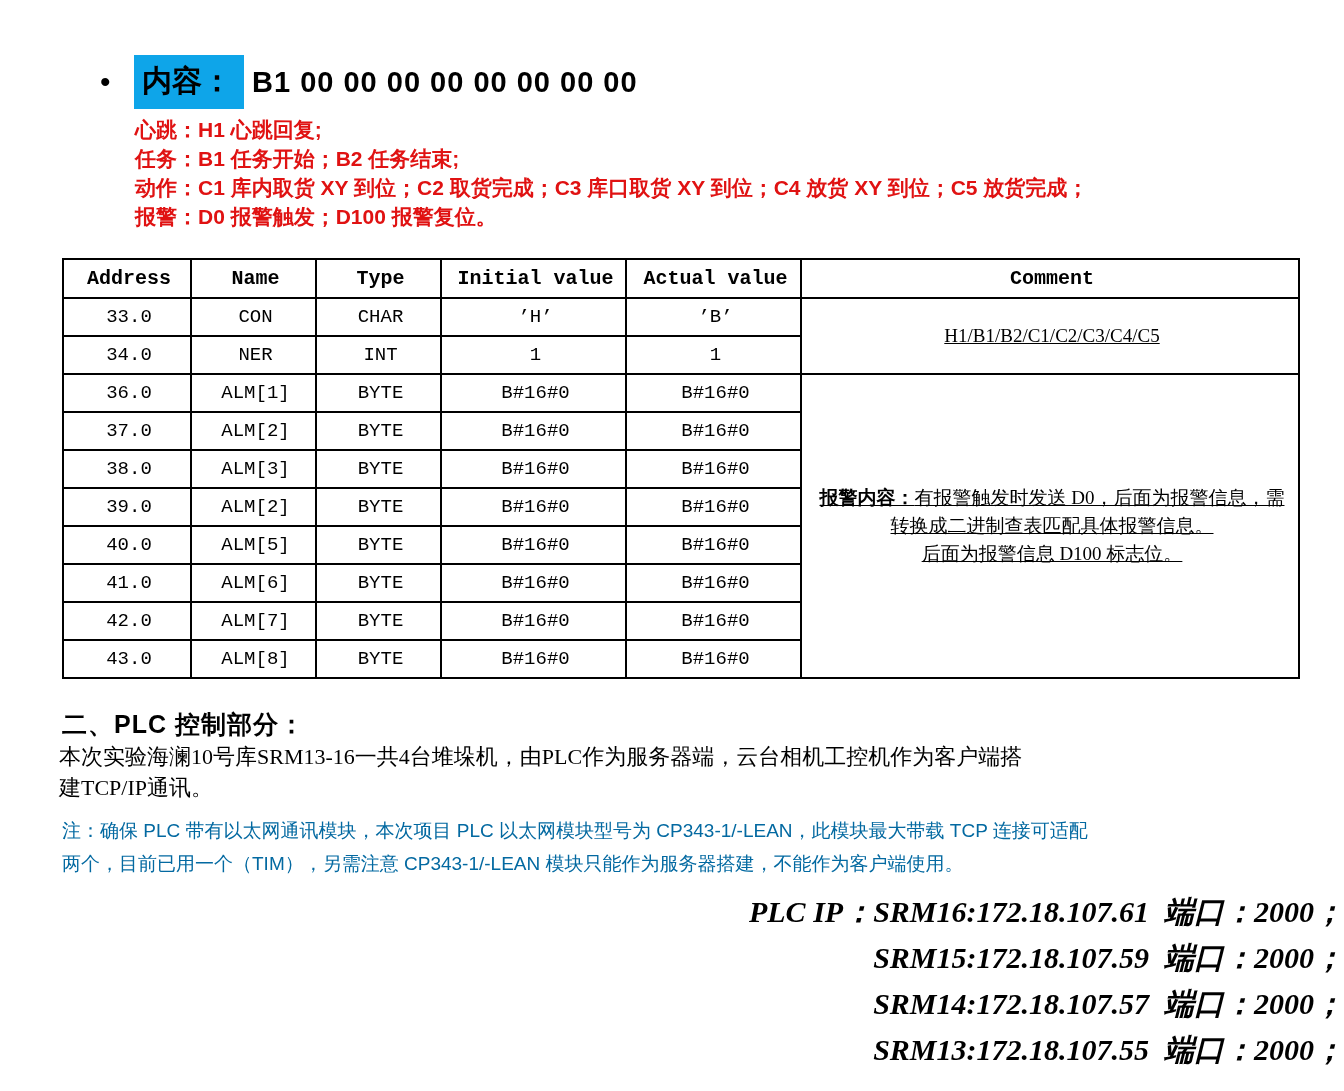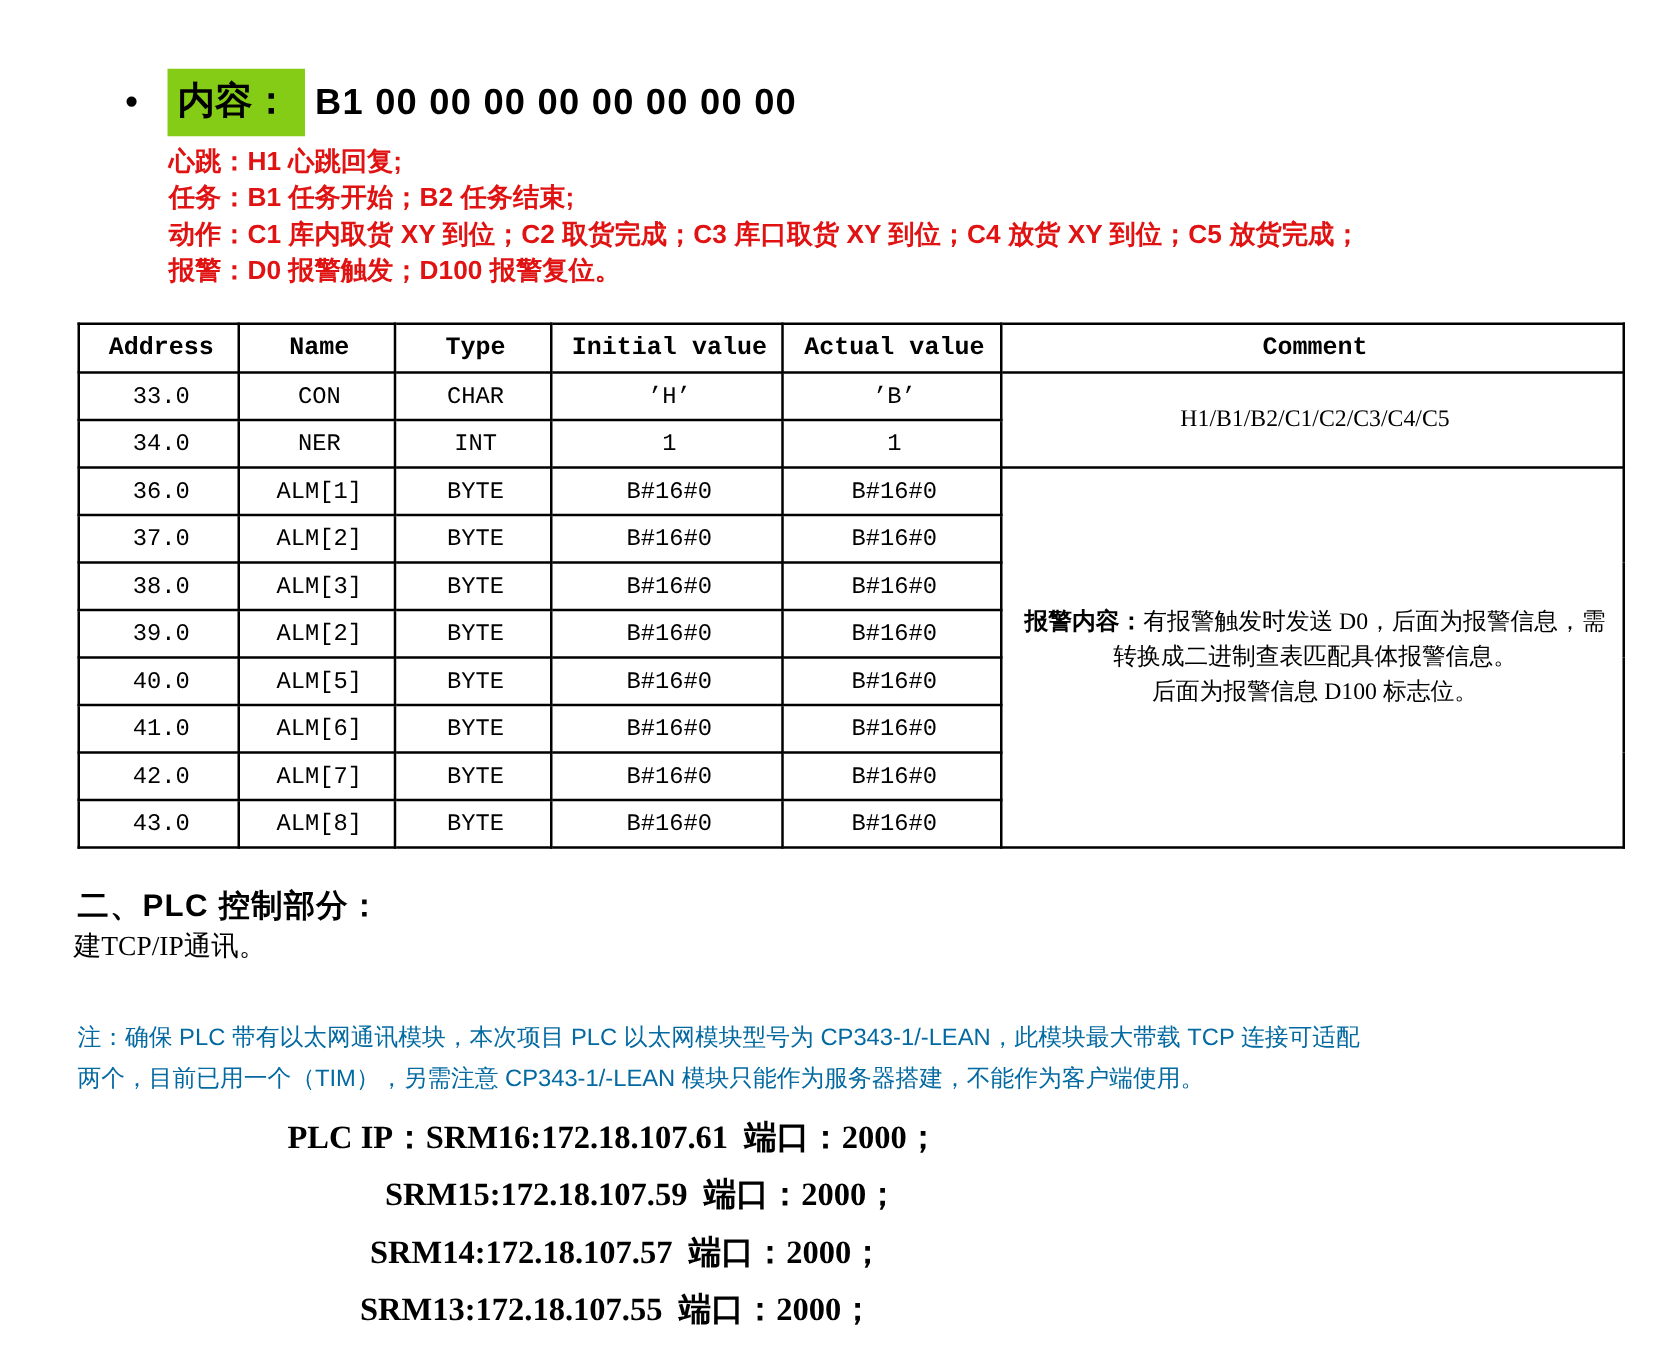--- a/index.html
+++ b/index.html
@@ -5,21 +5,21 @@
   html,body{margin:0;padding:0;background:#ffffff;}
   body{
     width:1344px;height:1091px;position:relative;overflow:hidden;
     font-family:"Liberation Sans",sans-serif;color:#000;
   }
 
   
   .content-row{position:absolute;top:55px;left:100px;display:flex;align-items:center;}
   .bullet{font-size:30px;line-height:54px;width:34px;text-align:left;}
   .hl-label{
-    background:#84cc16;color:#000;font-weight:bold;font-size:30px;
+    background:#0ea5e9;color:#000;font-weight:bold;font-size:30px;
     padding:7px 12px 9px 8px;line-height:38px;
   }
   .hex-value{font-weight:bold;font-size:29px;margin-left:8px;letter-spacing:1px;}
 
   
   .protocol-block{position:absolute;top:115px;left:135px;}
   .protocol-block div{
     color:#E01212;font-weight:bold;font-size:21px;line-height:29px;white-space:pre;
   }
 
@@ -32,40 +32,40 @@
   .var-table col.c1{width:128px}.var-table col.c2{width:125px}
   .var-table col.c3{width:125px}.var-table col.c4{width:185px}
   .var-table col.c5{width:175px}.var-table col.c6{width:498px}
   .var-table th,.var-table td{
     border:2px solid #000;height:36px;padding:0 6px 0 10px;
     font-size:19px;text-align:center;vertical-align:middle;font-weight:normal;
   }
   .var-table th{font-weight:bold;font-size:20px;height:37px;}
   .c-comment{
     font-family:"Liberation Serif",serif;font-size:20px;line-height:28px;
-    padding:4px 8px 4px 8px;vertical-align:middle;
+    padding:4px 8px 4px 8px;vertical-align:middle;text-decoration:underline;
   }
   .c-comment .b{font-weight:bold;}
 
   
   .section-heading{
     position:absolute;top:674px;left:62px;
     font-size:25px;font-weight:bold;letter-spacing:1px;margin-top:34px;
   }
   .intro-par{
     position:absolute;top:741px;left:59px;width:1200px;
     font-family:"Liberation Serif",serif;font-size:22px;line-height:31px;
   }
   .note-block{position:absolute;top:814px;left:62px;width:1260px;}
   .note-block div{color:#0369a1;font-size:19px;line-height:33px;white-space:pre;}
 
   .plc-block{position:absolute;top:892px;left:0;width:1344px;}
   .plc-block div{
-    font-family:"Liberation Serif",serif;font-weight:bold;
-    font-size:26px;height:46px;white-space:pre;
+    font-family:"Liberation Serif",serif;font-weight:bold;font-style:italic;
+    font-size:30px;height:46px;white-space:pre;text-align:right;
   }
   .plc-l1{padding-left:230px;}
   .plc-l2{padding-left:308px;}
   .plc-l3{padding-left:296px;}
   .plc-l4{padding-left:288px;}
 </style>
 </head>
 <body>
 
 <div class="content-row">
@@ -173,20 +173,21 @@
     <td>BYTE</td>
     <td>B#16#0</td>
     <td>B#16#0</td>
   </tr>
 </tbody>
   </table>
 
 <div class="section-heading">二、PLC 控制部分：</div>
 
 <div class="intro-par">
+  <div>本次实验海澜10号库SRM13-16一共4台堆垛机，由PLC作为服务器端，云台相机工控机作为客户端搭</div>
   <div>建TCP/IP通讯。</div>
 </div>
 
 <div class="note-block">
   <div>注：确保 PLC 带有以太网通讯模块，本次项目 PLC 以太网模块型号为 CP343-1/-LEAN，此模块最大带载 TCP 连接可适配</div>
   <div>两个，目前已用一个（TIM），另需注意 CP343-1/-LEAN 模块只能作为服务器搭建，不能作为客户端使用。</div>
 </div>
 
 <div class="plc-block">
   <div class="plc-l1">PLC IP：SRM16:172.18.107.61  端口：2000；</div>

